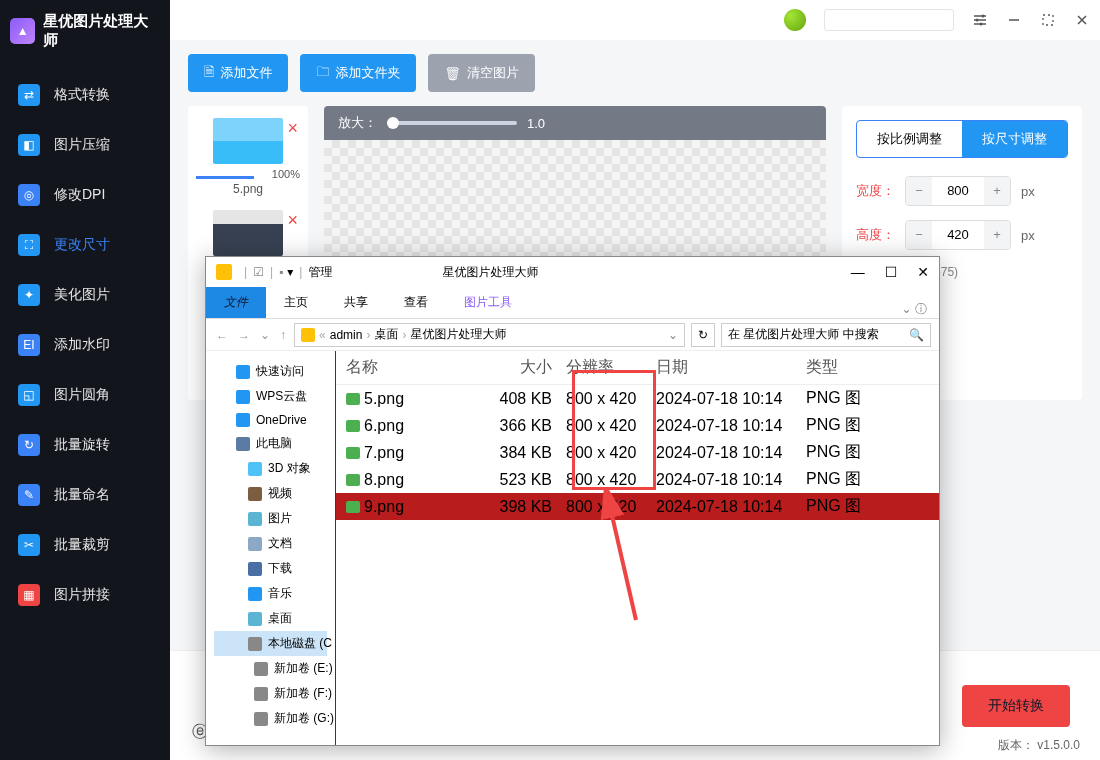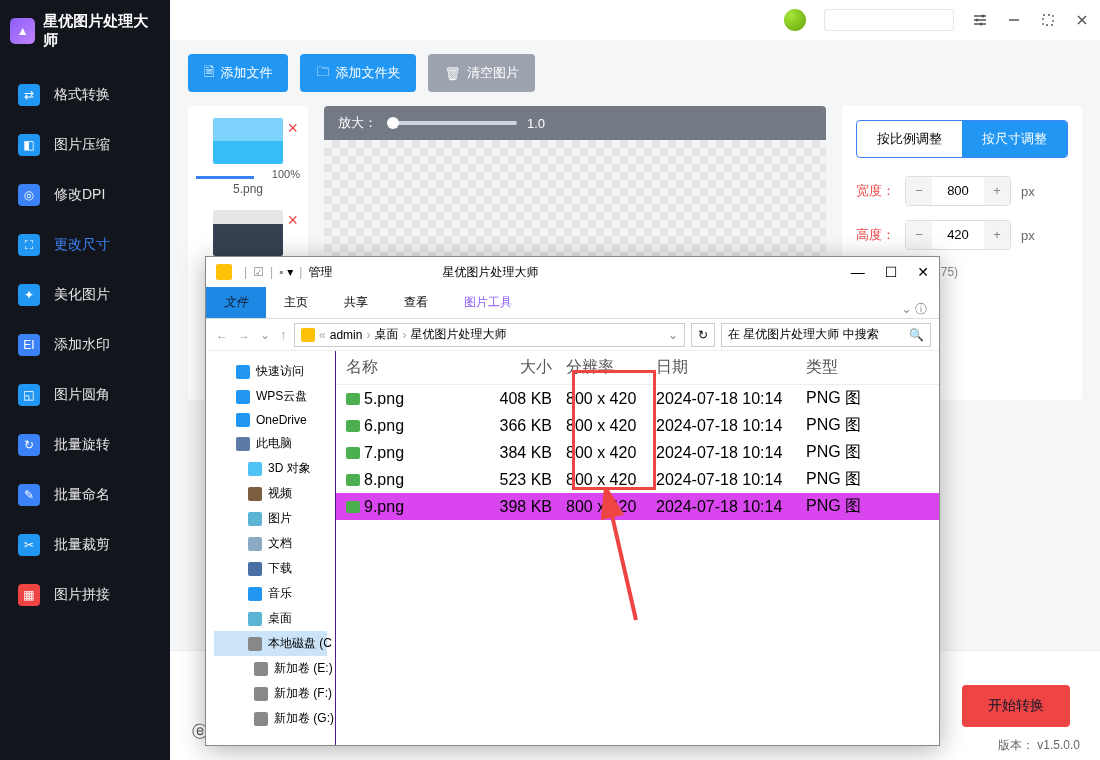--- a/index.html
+++ b/index.html
@@ -83,21 +83,21 @@
 .exp-addr .search { border: 1px solid #ccc; width: 210px; height: 24px; padding: 0 6px; color: #000000; display:flex; align-items:center; justify-content:space-between;}
 .exp-body { display: flex; height: calc(100% - 94px); }
 .exp-side { width: 130px; border-right: 1px solid #4c1d95; padding: 8px 8px; font-size: 12px; overflow:hidden;}
 .exp-side .srow { padding: 4px 10px 4px 22px; display: flex; align-items: center; gap: 6px; cursor:pointer; white-space:nowrap;}
 .exp-side .srow.sel { background: #cce4f7; }
 .exp-side .srow .sic { width: 14px; height: 14px; border-radius: 2px; flex-shrink:0;}
 .exp-list { flex: 1; font-size: 16px; }
 .exp-cols { display: flex; padding: 6px 10px; color: #555; border-bottom: 1px solid #eee; }
 .exp-cols .c1 { width: 140px; } .exp-cols .c2 { width: 80px; text-align:right; padding-right:14px;} .exp-cols .c3 { width: 90px; } .exp-cols .c4 { width: 150px; } .exp-cols .c5 { width: 60px; }
 .exp-row { display: flex; padding: 3px 10px; align-items:center;}
-.exp-row.sel { background: #d946ef; }
+.exp-row.sel { background: #b91c1c; }
 .exp-row .c1 { width: 140px; display:flex; align-items:center; gap:4px;} 
 .exp-row .fic{width:14px;height:12px;background:#4caf50;border-radius:2px;flex-shrink:0;}
 .exp-row .c2 { width: 80px; text-align:right; padding-right:14px;} .exp-row .c3 { width: 90px; } .exp-row .c4 { width: 150px; } .exp-row .c5 { width: 60px; }
 
 .highlight-box { position: absolute; border: 3px solid #ef4444; pointer-events: none; z-index: 60; }
 .arrow { position: absolute; z-index: 61; color: #ef4444; pointer-events:none;}
 </style>
 </head>
 <body>
 

